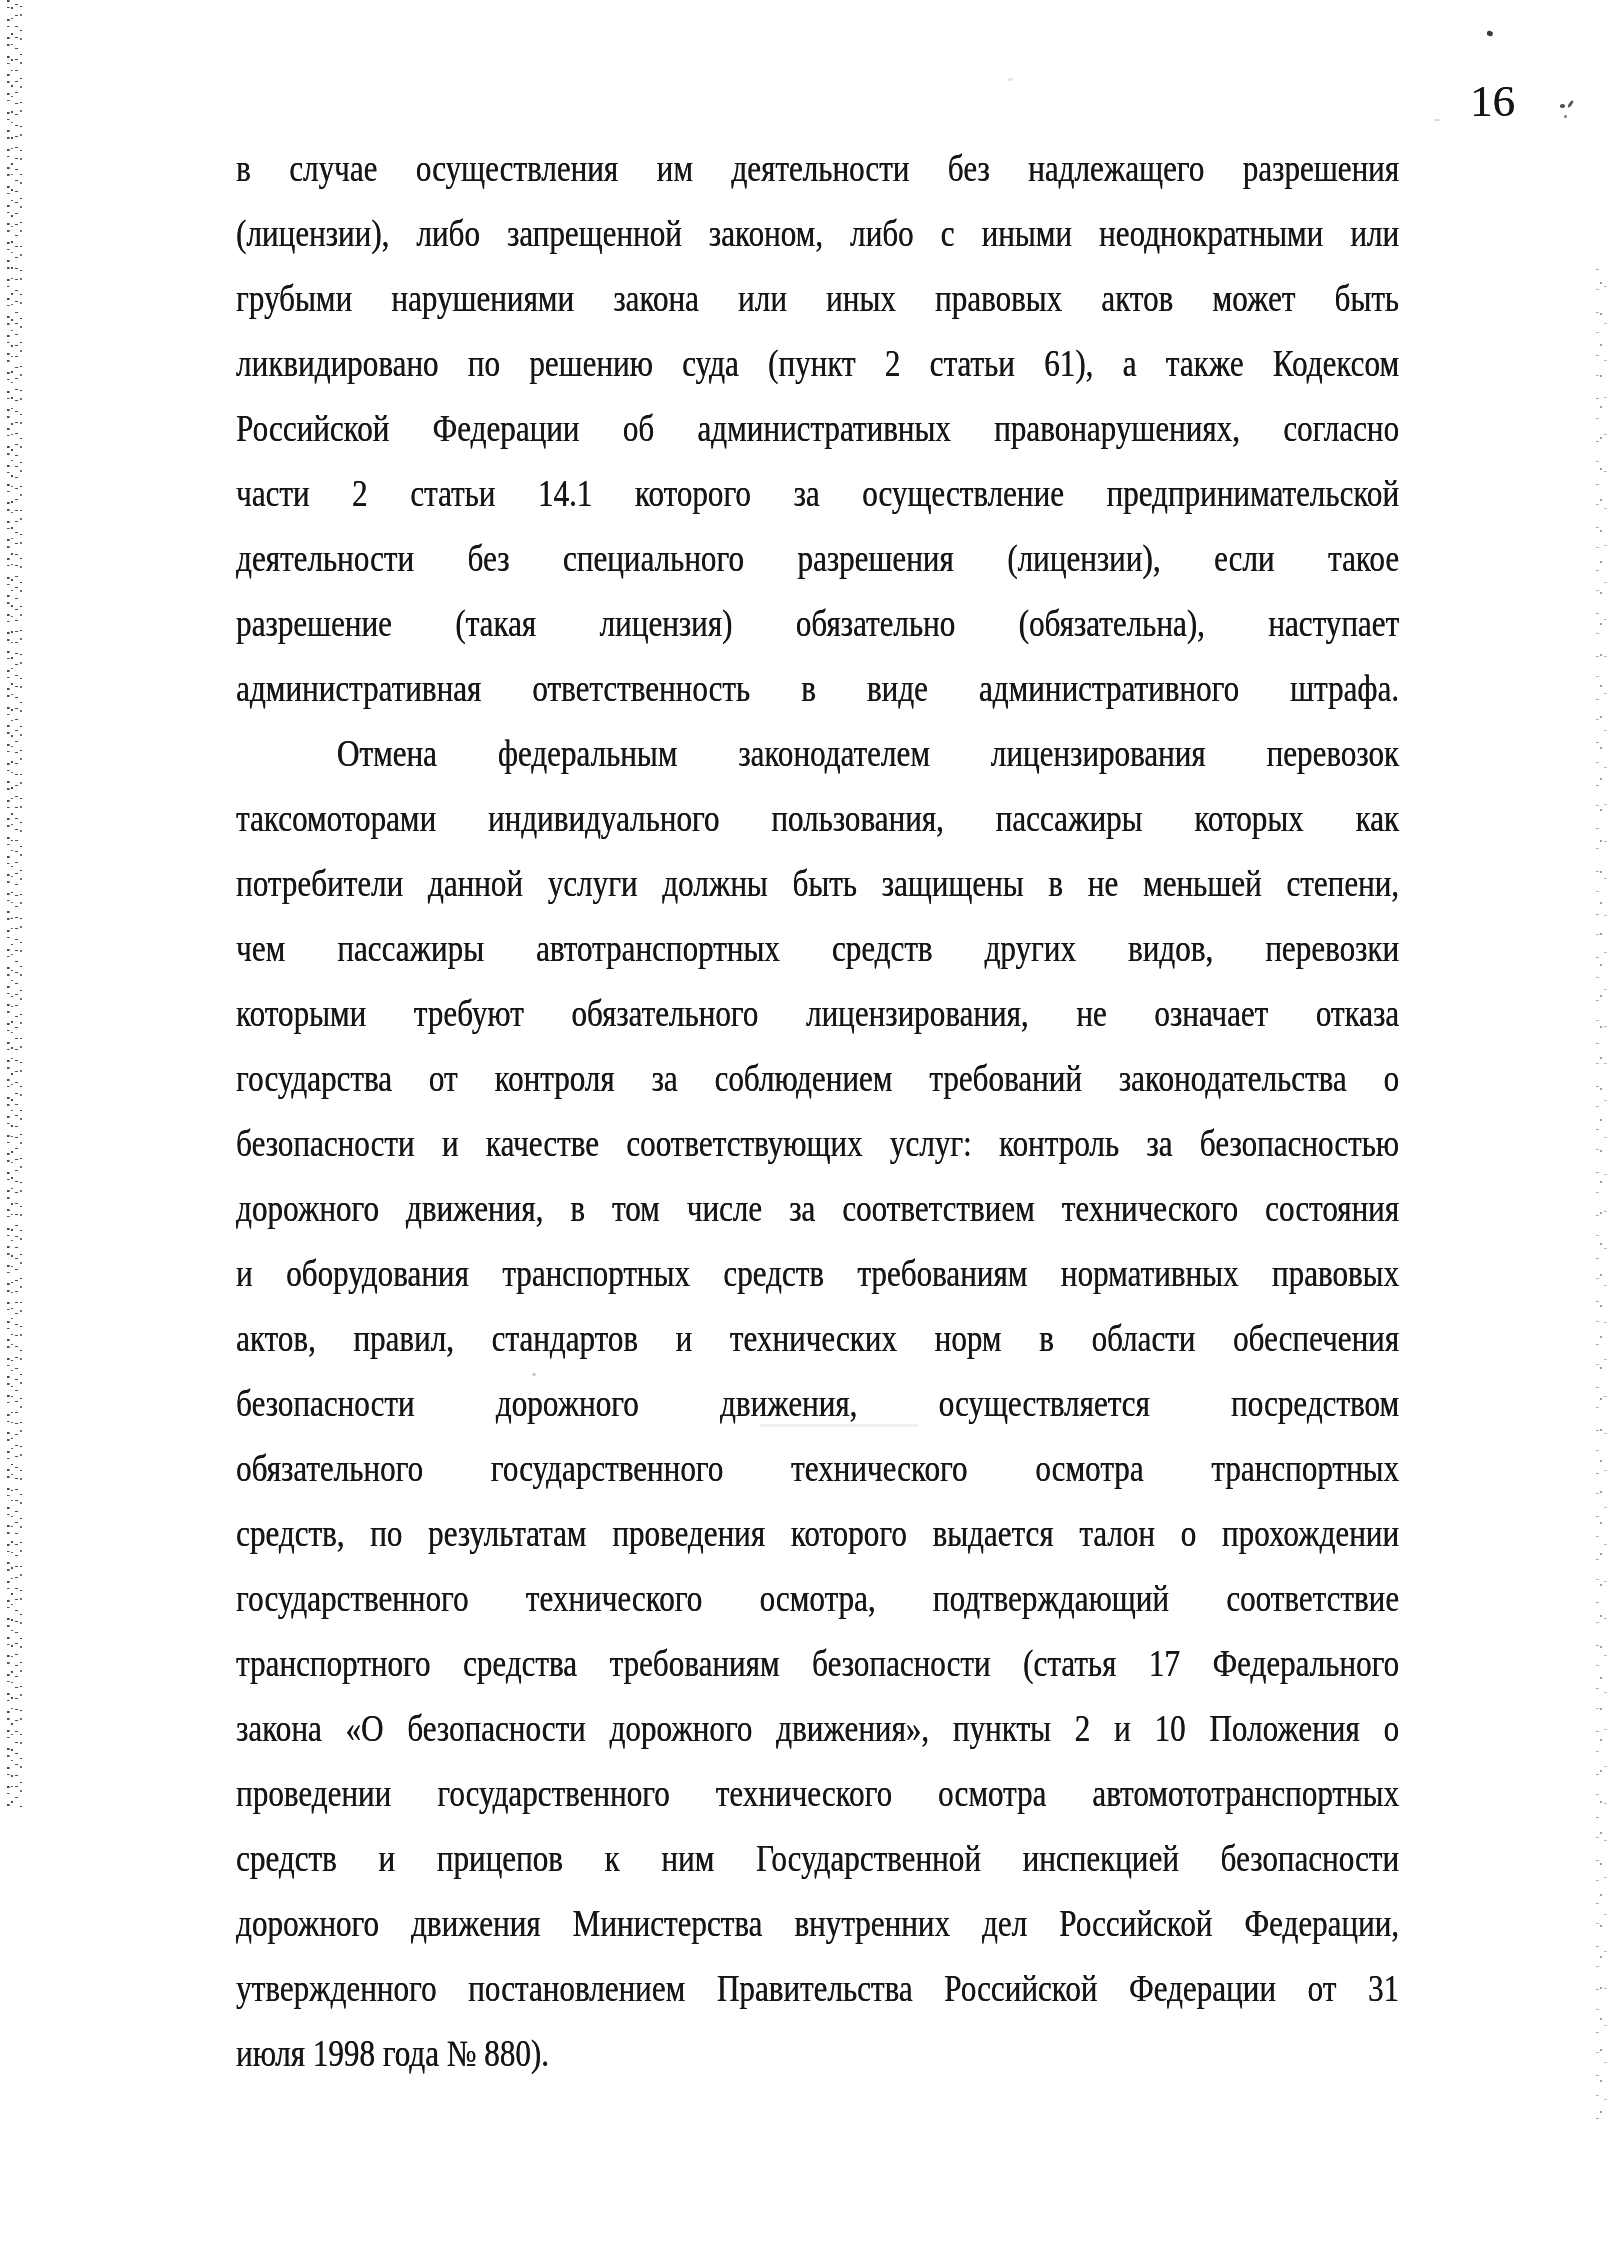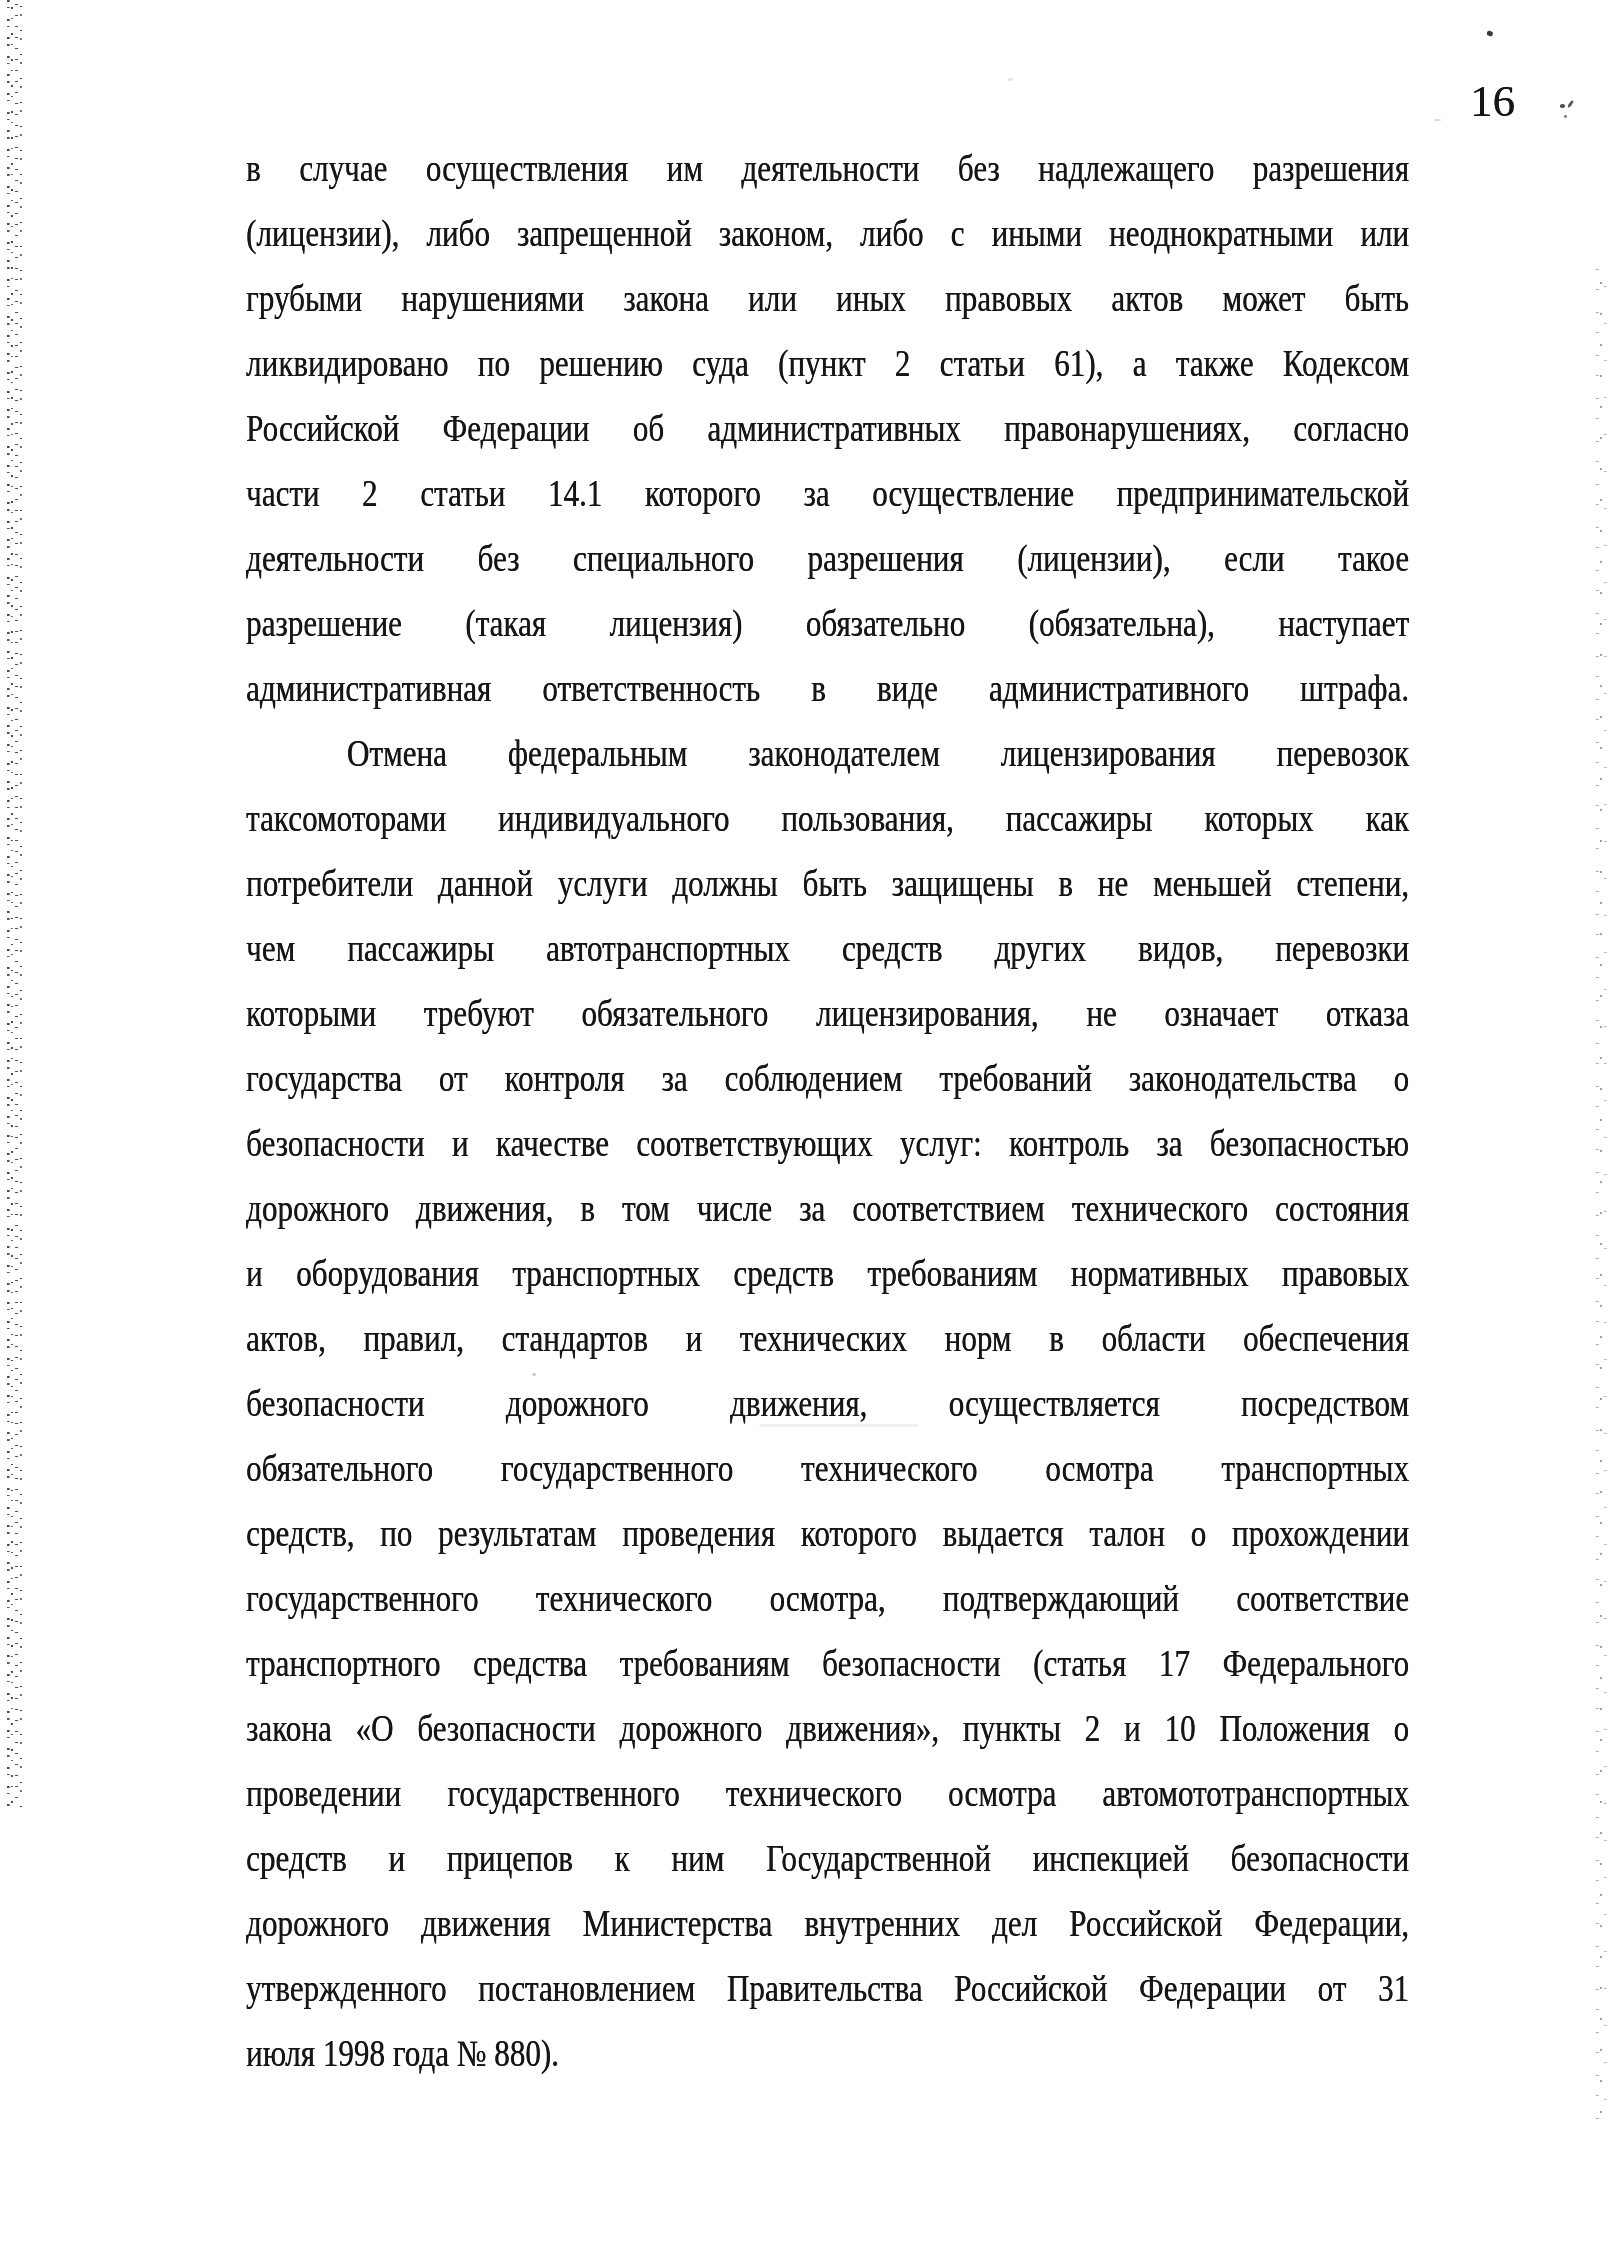--- a/index.html
+++ b/index.html
@@ -12,21 +12,21 @@
   .sheet { position: absolute; left: 0; top: 0; width: 1284px; height: 2261px; background: #ffffff; }
 
   
   .pageno {
     position: absolute; left: 1470px; top: 78px;
     font-size: 45px; line-height: 47px; color: #161616;
     text-shadow: 0.3px 0.2px 0 #161616;
   }
 
   
-  .textblock { position: absolute; left: 246px; top: 136px; width: 1163px; }
+  .textblock { position: absolute; left: 236px; top: 136px; width: 1163px; }
   .ln {
     width: 1384px;
     transform: scaleX(0.8403);
     transform-origin: left center;
     height: 65px; line-height: 65px;
     font-size: 37px; color: #161616;
     text-align: justify; text-align-last: justify;
     text-shadow: 0.4px 0.3px 0 #161616;
     white-space: normal;
   }

